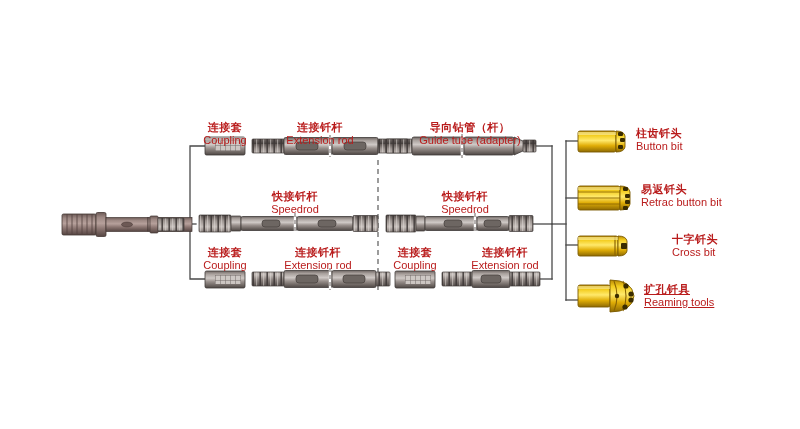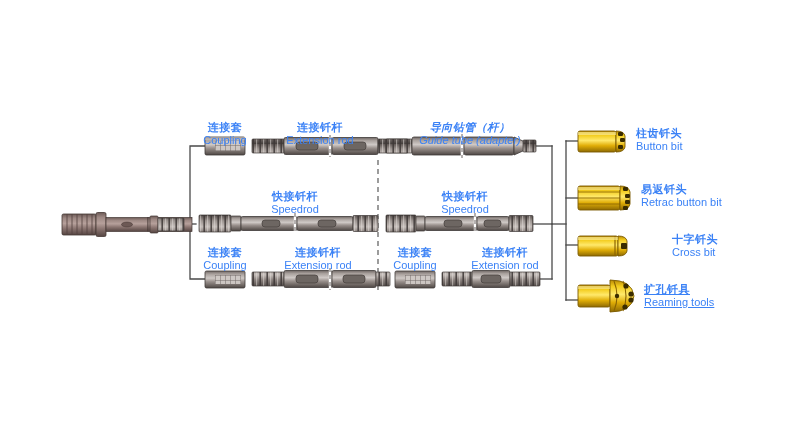--- a/index.html
+++ b/index.html
@@ -1,19 +1,19 @@
 <!DOCTYPE html>
 <html><head>
 <meta charset="utf-8">
 <style>
   html,body{margin:0;padding:0;background:#ffffff;}
   body{width:800px;height:429px;position:relative;overflow:hidden;
        font-family:"Liberation Sans","DejaVu Sans",sans-serif;}
   #stage{position:absolute;left:0;top:0;width:800px;height:429px;}
-  .lbl{position:absolute;text-align:center;line-height:1.18;color:#3b82f6;
+  .lbl{position:absolute;text-align:center;line-height:1.18;color:#b91c1c;
        white-space:nowrap;}
   .lbl .cn{font-size:11px;font-weight:bold;letter-spacing:.5px;}
   .lbl .en{font-size:11px;}
   .lbl.left{text-align:left;}
   svg{display:block;overflow:visible;}
 </style>
 </head>
 <body>
 
 <div id="stage">
@@ -245,21 +245,21 @@
 
 
   <div class="lbl" style="left:195px; top:121px; width:60px;">
     <div class="cn">连接套</div>
     <div class="en">Coupling</div>
   </div>
   <div class="lbl" style="left:270px; top:121px; width:100px;">
     <div class="cn">连接钎杆</div>
     <div class="en">Extension rod</div>
   </div>
-  <div class="lbl" style="left:400px; top:121px; width:140px;font-style:italic;">
+  <div class="lbl" style="left:400px; top:121px; width:140px;">
     <div class="cn">导向钻管（杆）</div>
     <div class="en">Guide tube (adapter)</div>
   </div>
 
   <div class="lbl" style="left:245px; top:190px; width:100px;">
     <div class="cn">快接钎杆</div>
     <div class="en">Speedrod</div>
   </div>
   <div class="lbl" style="left:415px; top:190px; width:100px;">
     <div class="cn">快接钎杆</div>

